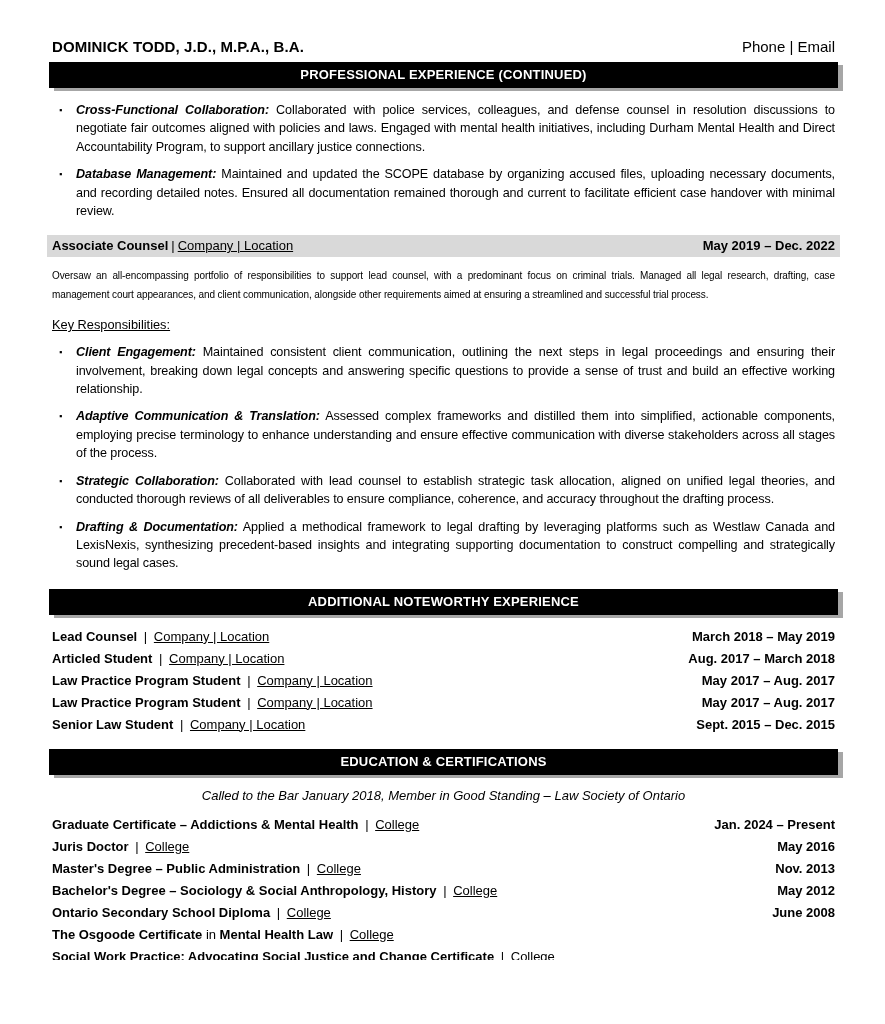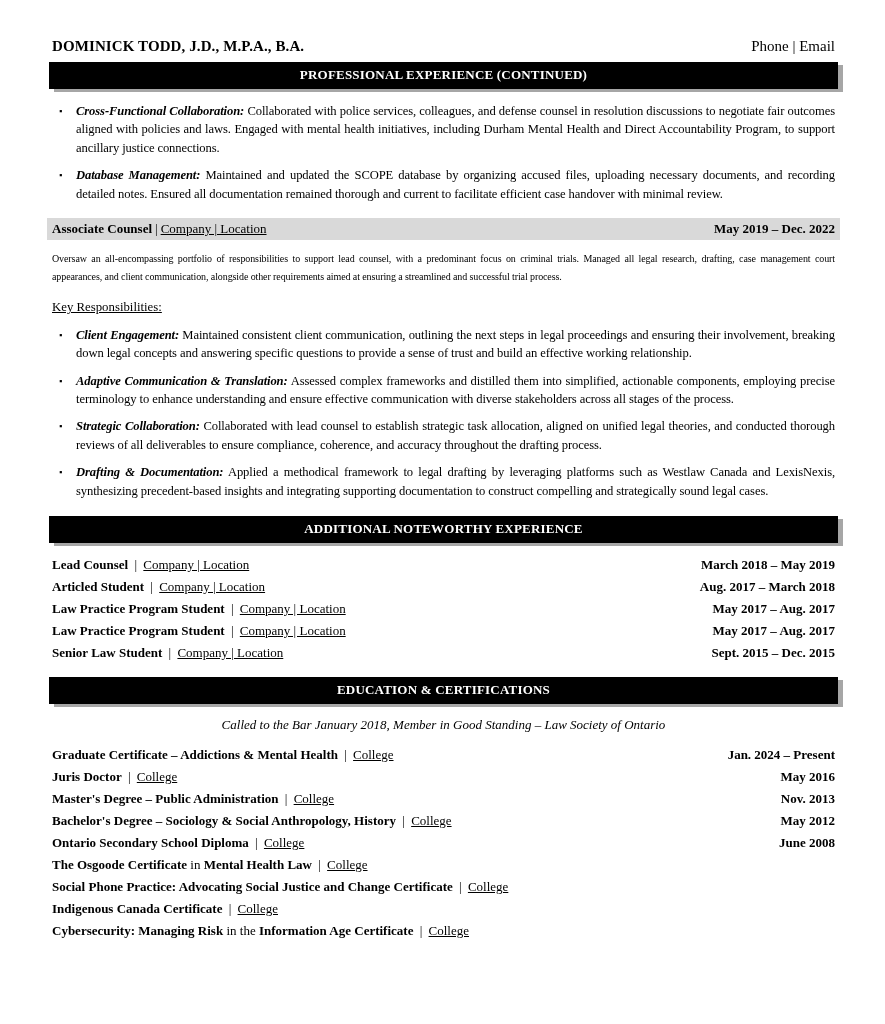--- a/index.html
+++ b/index.html
@@ -8,21 +8,21 @@
     --banner-shadow:#a6a6a6;
     --job-bar-bg:#d9d9d9;
     --text:#000000;
   }
   html,body{margin:0;padding:0;background:#ffffff;}
   body{
     width:885px;height:1024px;overflow:hidden;
     font-family:"Liberation Sans", sans-serif;
     color:var(--text);
   }
-  .page{width:885px;height:960px;box-sizing:border-box;padding:38px 50px 0 52px;overflow:hidden;font-family:Liberation Serif, serif;}
+  .page{width:885px;height:960px;box-sizing:border-box;padding:38px 50px 0 52px;overflow:hidden;}
 
   .header-row{display:flex;justify-content:space-between;align-items:baseline;font-size:15px;margin:0 0 7px;}
   .name{font-weight:bold;letter-spacing:.1px;}
   .contact{font-weight:normal;}
 
   .banner{
     background:var(--banner-bg);color:var(--banner-text);
     font-weight:bold;text-align:center;font-size:13px;letter-spacing:.2px;
     padding:5px 0 6px;margin:0 -3px 13px;
     box-shadow:5px 3px 0 var(--banner-shadow);
@@ -161,21 +161,21 @@
       </div>
       <div class="xrow">
         <div class="xleft"><span class="seg-b">Ontario Secondary School Diploma</span><span class="sep"> | </span><span class="underline">College</span></div>
         <div class="date">June 2008</div>
       </div>
       <div class="xrow">
         <div class="xleft"><span class="seg-b">The Osgoode Certificate </span><span class="seg-r">in</span><span class="seg-b"> Mental Health Law</span><span class="sep"> | </span><span class="underline">College</span></div>
         <div class="date"></div>
       </div>
       <div class="xrow">
-        <div class="xleft"><span class="seg-b">Social Phone Practice: Advocating Social Justice and Change Certificate</span><span class="sep"> | </span><span class="underline">College</span></div>
+        <div class="xleft"><span class="seg-b">Social Work Practice: Advocating Social Justice and Change Certificate</span><span class="sep"> | </span><span class="underline">College</span></div>
         <div class="date"></div>
       </div>
       <div class="xrow">
         <div class="xleft"><span class="seg-b">Indigenous Canada Certificate</span><span class="sep"> | </span><span class="underline">College</span></div>
         <div class="date"></div>
       </div>
       <div class="xrow">
         <div class="xleft"><span class="seg-b">Cybersecurity: Managing Risk </span><span class="seg-r">in the</span><span class="seg-b"> Information Age Certificate</span><span class="sep"> | </span><span class="underline">College</span></div>
         <div class="date"></div>
       </div>

